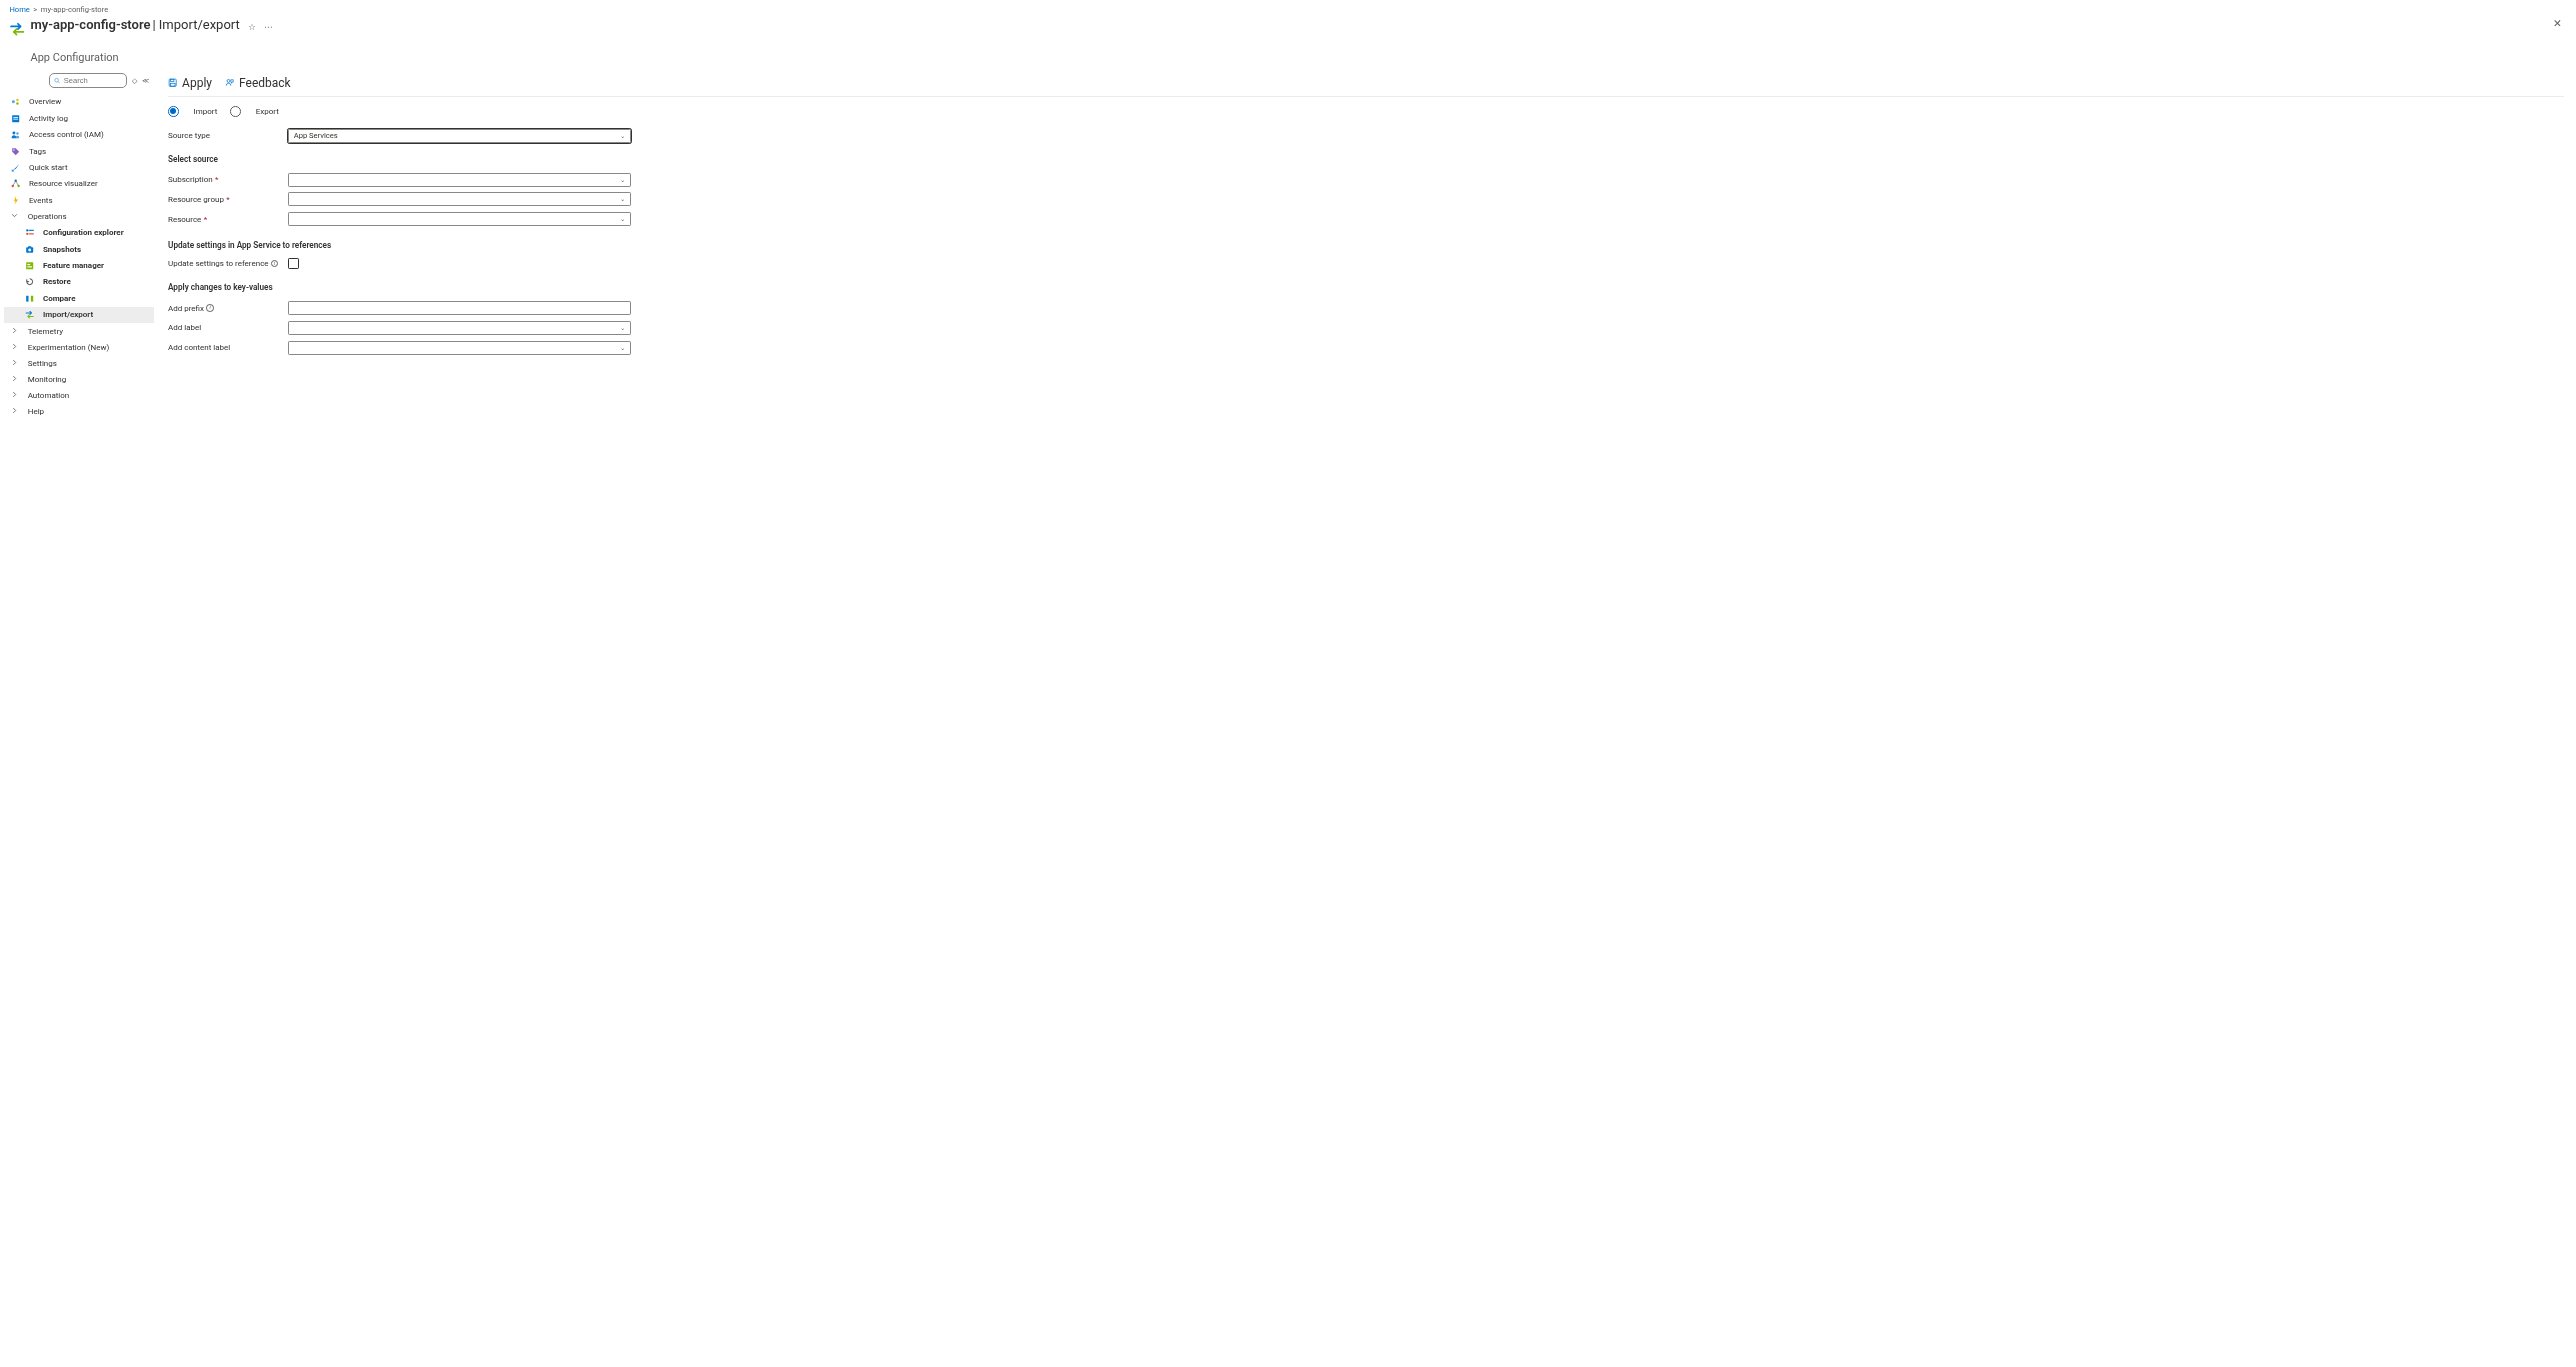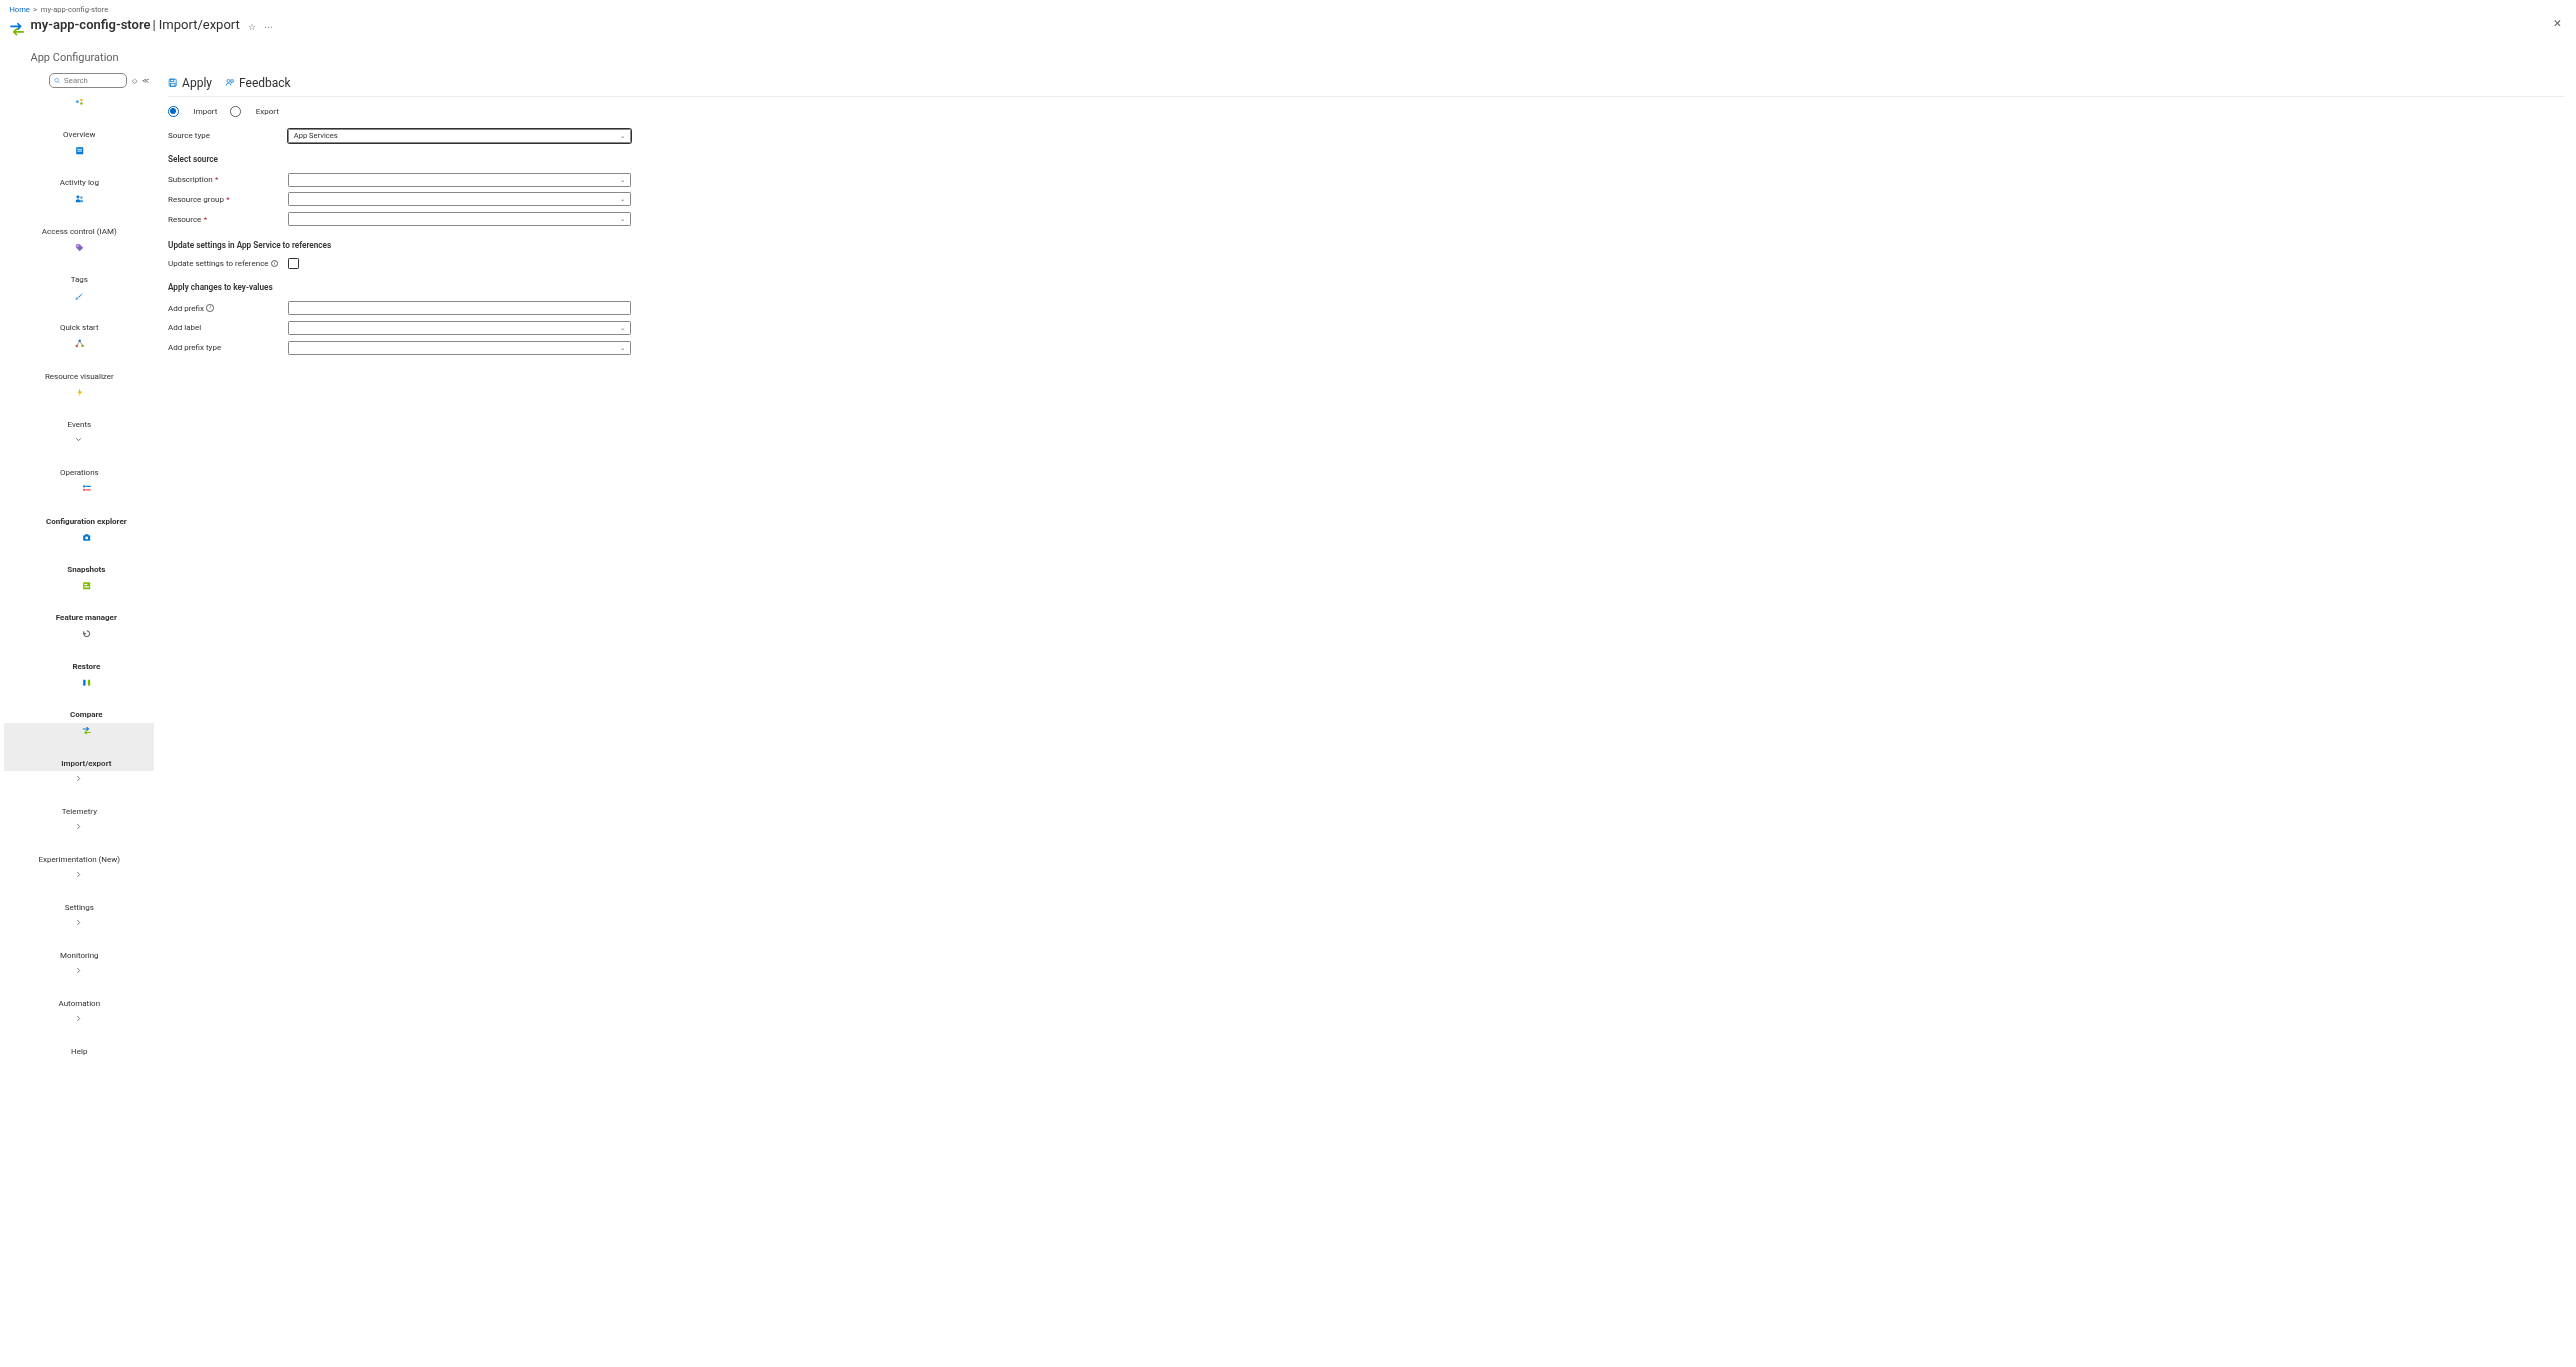--- a/index.html
+++ b/index.html
@@ -57,27 +57,26 @@
     border: none;
     outline: none;
     font-size: 7.6px;
     width: 100%;
     color: #605e5c;
   }
   .side-collapse { color: #605e5c; cursor: pointer; font-size: 7px; }
   .nav { list-style: none; }
   .nav li {
     display: flex;
-    align-items: center;
+    align-items: flex-start;
     padding: 3.5px 5.9px 3.5px 7px;
     cursor: pointer;
     font-size: 8px;
     color: #323130;
-    gap: 23px;
-    flex-direction: column;
+    gap: 9px;
   }
   .nav li.indent { padding-left: 21px; font-weight: bold; }
   .nav li.selected {
     background: #ededed;
     font-weight: 600;
   }
   .nav li .nav-icon { width: 9.4px; height: 9.4px; display: inline-flex; align-items: center; justify-content: center; flex-shrink: 0; }
   .nav li .chev { color: #605e5c; width: 8.2px; display: inline-block; }
   .main {
     flex: 1;
@@ -494,21 +493,21 @@
 
     <div class="form-row">
       <div class="form-label">Add label</div>
       <div class="form-control">
         <span></span>
         <span class="chev-down">⌄</span>
       </div>
     </div>
 
     <div class="form-row">
-      <div class="form-label">Add prefix type</div>
+      <div class="form-label">Add content label</div>
       <div class="form-control">
         <span></span>
         <span class="chev-down">⌄</span>
       </div>
     </div>
 
   </main>
 </div>
 
 

